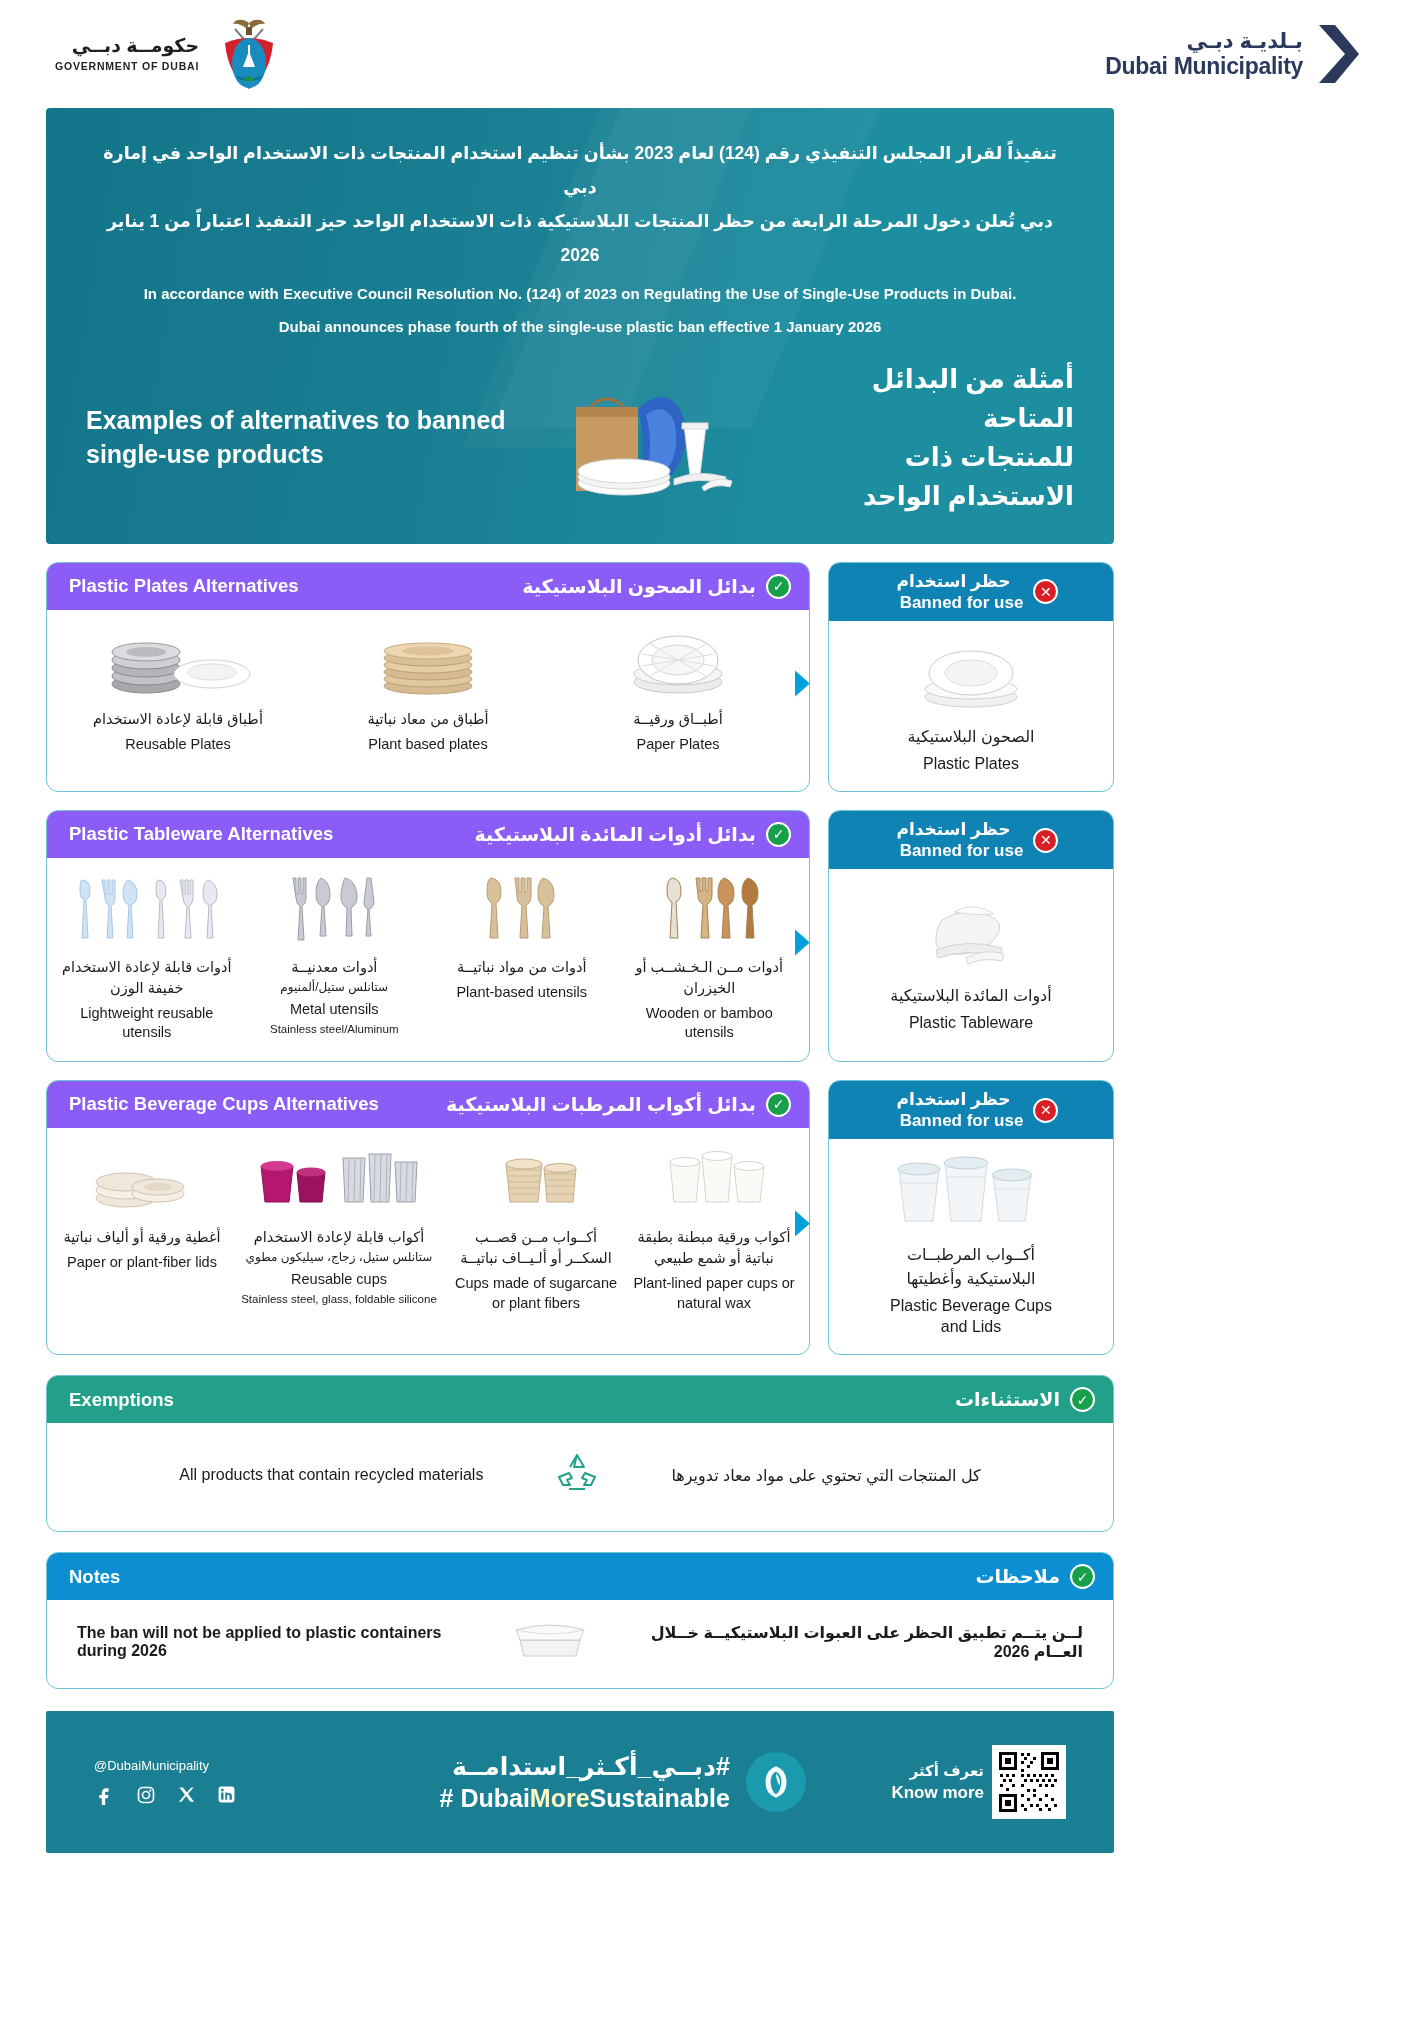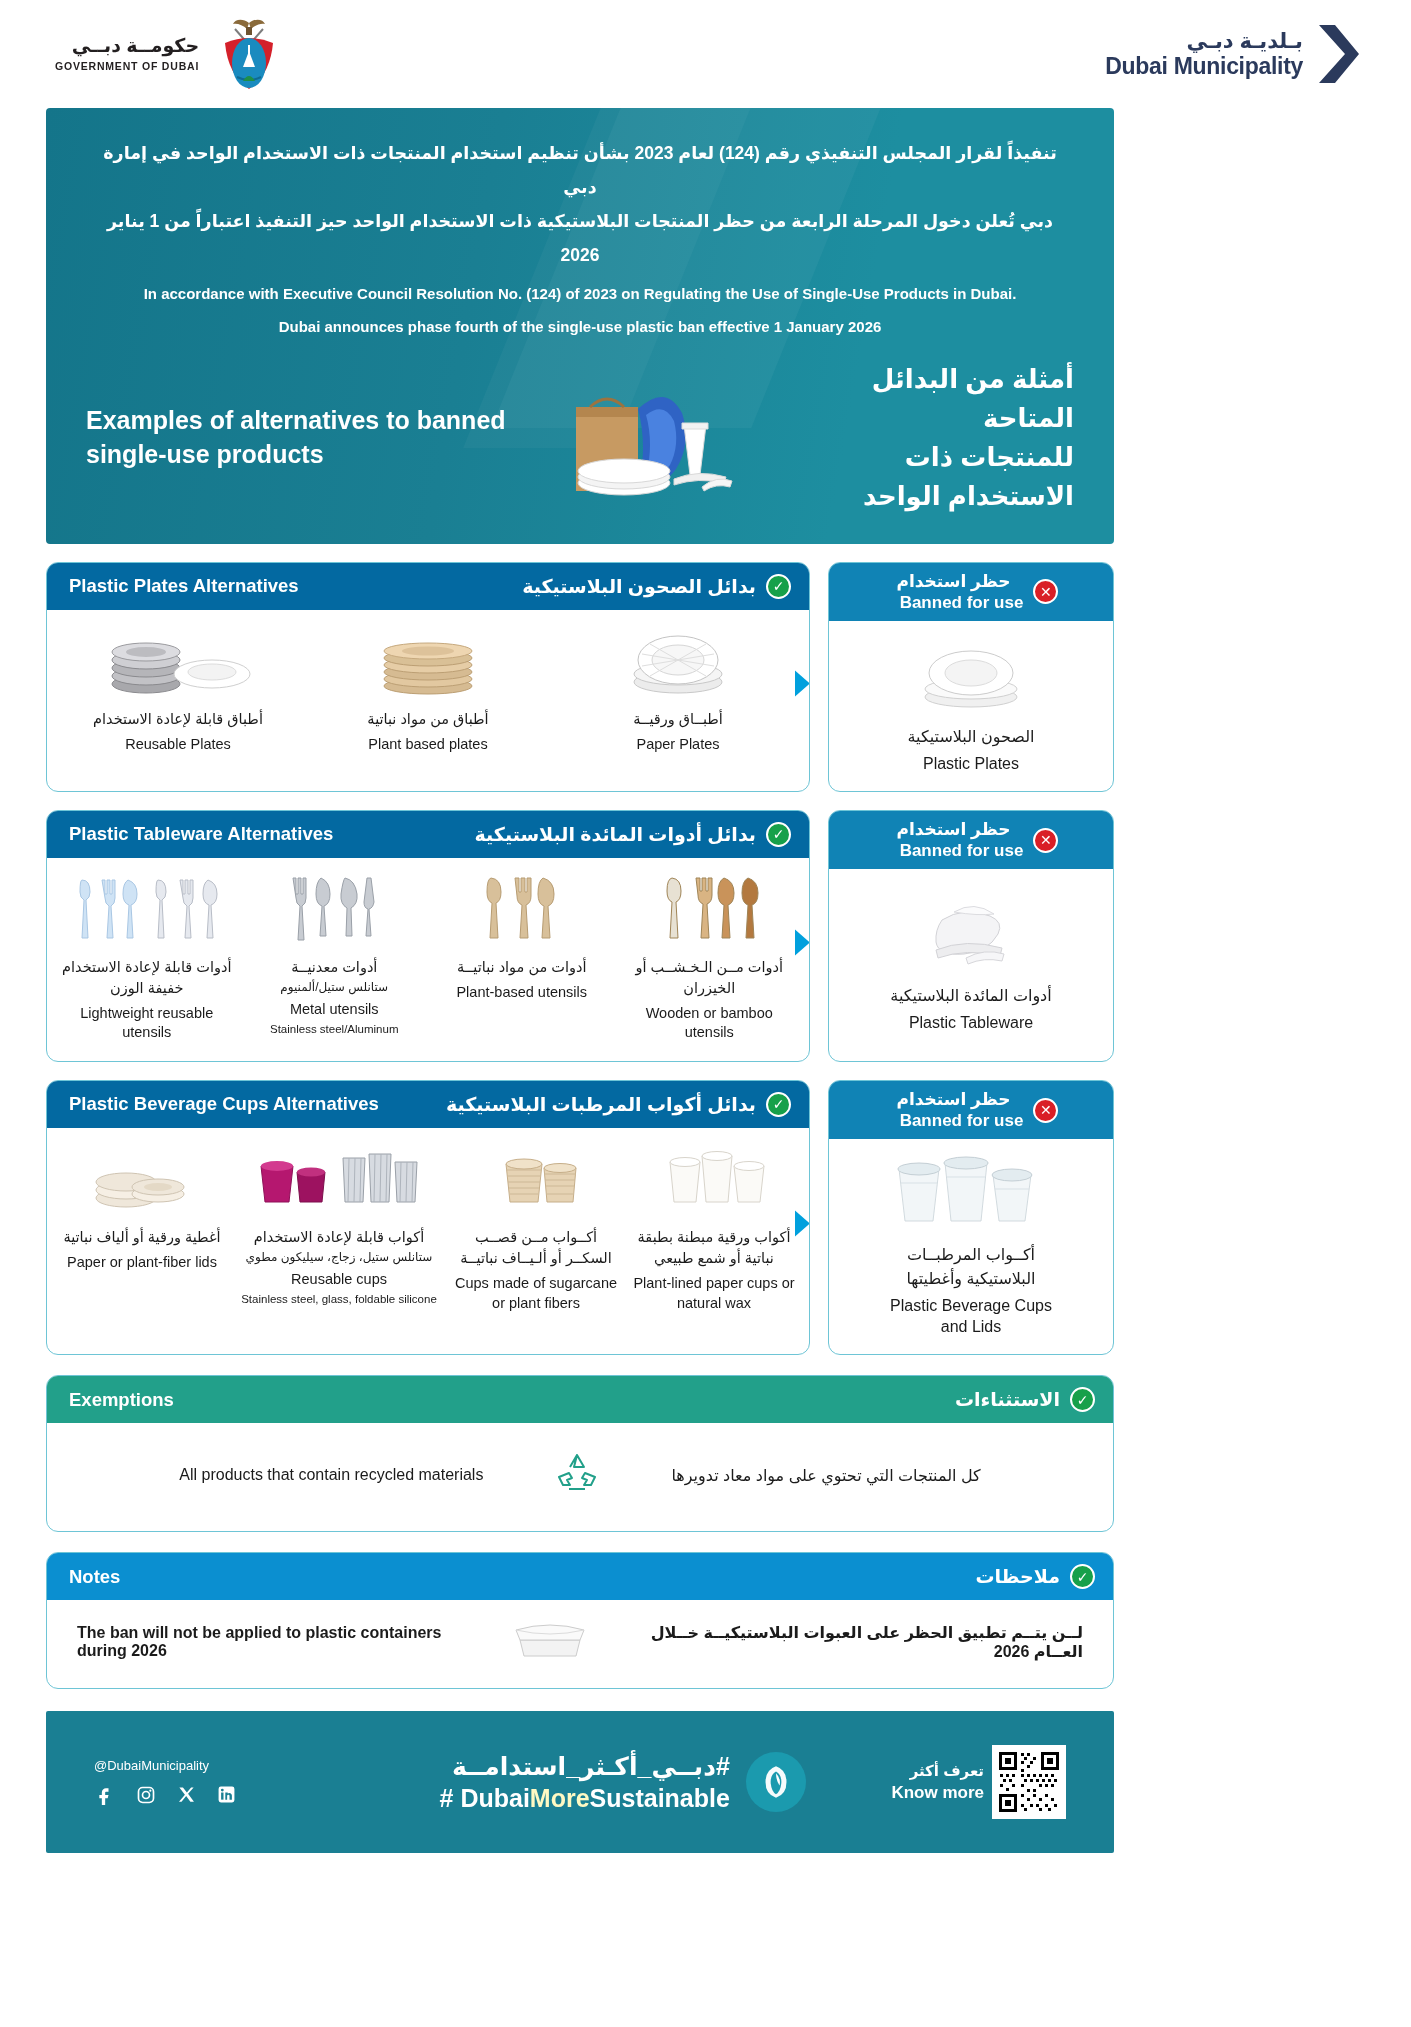--- a/index.html
+++ b/index.html
@@ -89,21 +89,21 @@
 
   
   .row { display: flex; gap: 18px; margin-top: 18px; }
 
   .alt-card {
     flex: 1 1 auto; width: 990px;
     border: 1.5px solid #6ec5d6; border-radius: 12px;
     background: #fff; overflow: hidden; position: relative;
   }
   .alt-head {
-    background: #0369a1; color: #fff;
+    background: #8b5cf6; color: #fff;
     padding: 11px 18px 11px 22px;
     display: flex; align-items: center; justify-content: space-between;
   }
   .alt-head-en { font-size: 18.5px; font-weight: bold; }
   .alt-head-right { display: flex; align-items: center; gap: 10px; }
   .alt-head-ar { font-size: 19px; font-weight: bold; direction: rtl; }
 
   .check-icon, .x-icon {
     width: 25px; height: 25px; border-radius: 50%;
     display: inline-flex; align-items: center; justify-content: center;
@@ -339,21 +339,21 @@
             <svg viewBox="0 0 160 70" width="160" height="70" aria-hidden="true">
               <ellipse cx="80" cy="60" rx="44" ry="8" fill="#d6bb92" stroke="#bc9f74"></ellipse>
               <ellipse cx="80" cy="53" rx="44" ry="8" fill="#e2c8a0" stroke="#bc9f74"></ellipse>
               <ellipse cx="80" cy="46" rx="44" ry="8" fill="#d6bb92" stroke="#bc9f74"></ellipse>
               <ellipse cx="80" cy="39" rx="44" ry="8" fill="#e6cda6" stroke="#bc9f74"></ellipse>
               <ellipse cx="80" cy="32" rx="44" ry="8" fill="#d9c096" stroke="#bc9f74"></ellipse>
               <ellipse cx="80" cy="25" rx="44" ry="8" fill="#eed6b1" stroke="#c6a97e"></ellipse>
               <ellipse cx="80" cy="25" rx="26" ry="4.5" fill="#ddc29a"></ellipse>
             </svg>
           </div>
-          <div class="lbl-ar">أطباق من مواد نباتية</div>
+          <div class="lbl-ar">أطباق من معاد نباتية</div>
           <div class="lbl-en">Plant based plates</div>
         </div>
 
         <div class="alt-item">
           <div class="art">
             <svg viewBox="0 0 160 70" width="160" height="70" aria-hidden="true">
               <ellipse cx="80" cy="56" rx="44" ry="11" fill="#ececec" stroke="#c9c9c9"></ellipse>
               <ellipse cx="80" cy="48" rx="44" ry="11" fill="#f5f5f5" stroke="#c9c9c9"></ellipse>
               <ellipse cx="80" cy="34" rx="40" ry="24" fill="#ffffff" stroke="#c4c4c4"></ellipse>
               <ellipse cx="80" cy="34" rx="26" ry="15" fill="#f7f7f7" stroke="#d6d6d6"></ellipse>

